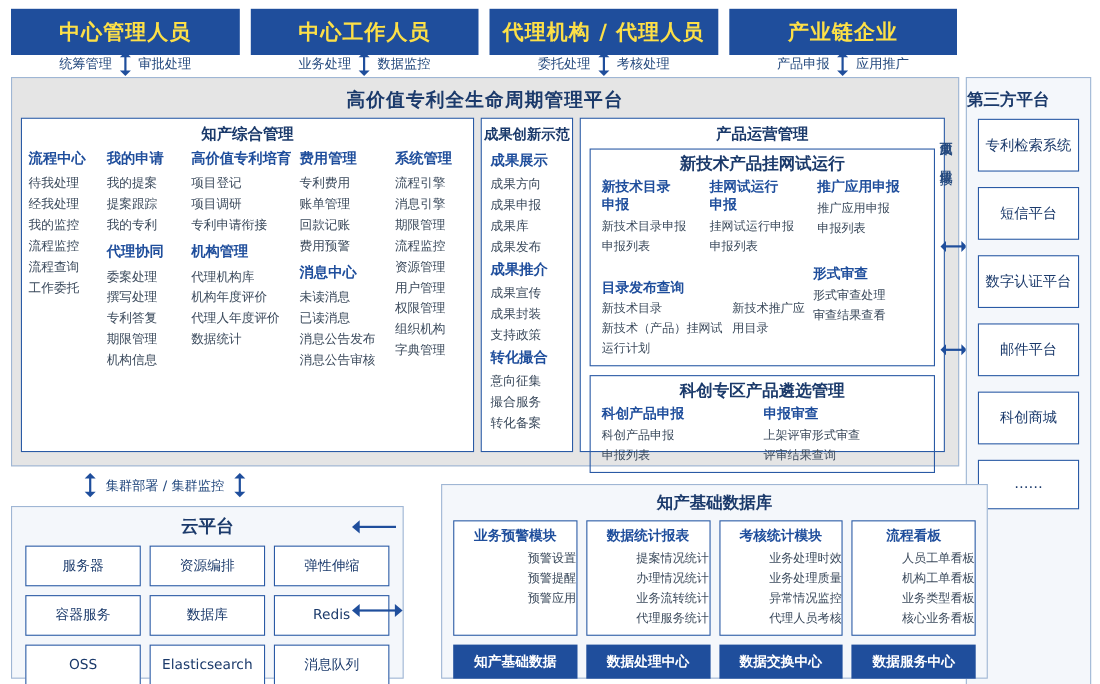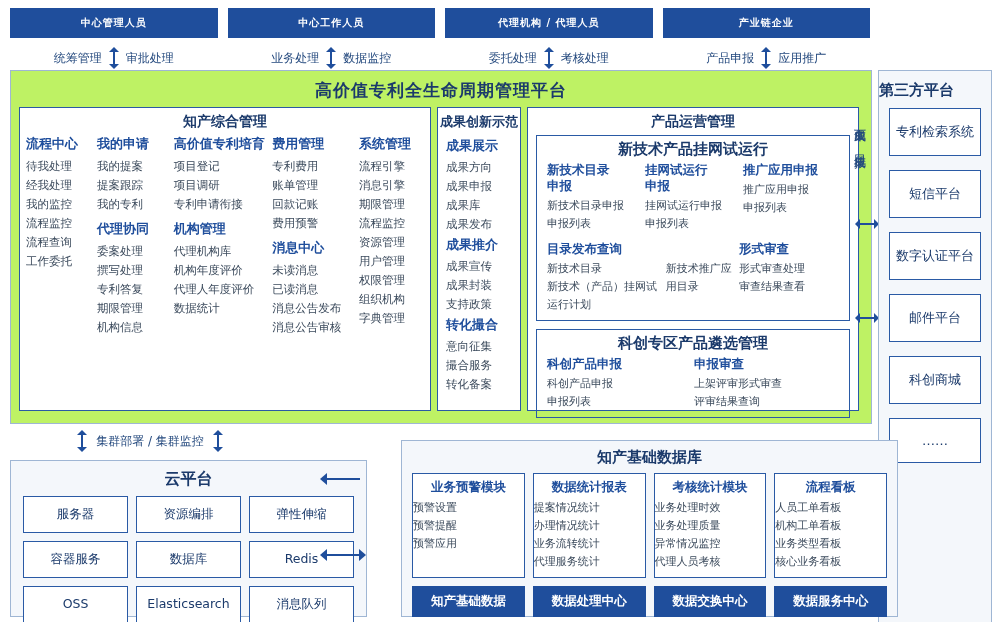--- a/index.html
+++ b/index.html
@@ -1,31 +1,31 @@
 <!DOCTYPE html>
 <html><head>
 <meta charset="utf-8">
 <style>
   html,body{margin:0;padding:0;background:#ffffff;}
   body{width:1000px;height:622px;font-family:"DejaVu Sans","Liberation Sans",sans-serif;color:#1b3a6b;position:relative;overflow:hidden;}
   .canvas{position:relative;width:1000px;height:622px;}
 
   
   .role-row{position:absolute;left:10px;top:8px;width:860px;display:flex;gap:10px;}
-  .role{flex:1;background:#1f4e9c;color:#ffffff;text-align:center;font-size:10px;font-weight:bold;padding:8px 0;letter-spacing:1px;}
+  .role{flex:1;background:#1f4e9c;color:#fde047;text-align:center;font-size:19px;font-weight:bold;padding:8px 0;letter-spacing:1px;}
   .role-sub-row{position:absolute;left:10px;top:45px;width:860px;display:flex;gap:10px;}
   .role-sub{flex:1;display:flex;align-items:center;justify-content:center;gap:6px;font-size:12px;color:#24497e;position:relative;height:26px;}
   .role-sub span.t{white-space:nowrap;}
   .arrowv{display:inline-block;width:12px;height:22px;position:relative;}
   .arrowv:before{content:"";position:absolute;left:5px;top:3px;width:2px;height:16px;background:#1f4e9c;}
   .arrowv:after{content:"";position:absolute;left:1px;top:0px;border-left:5px solid transparent;border-right:5px solid transparent;border-bottom:5px solid #1f4e9c;}
   .arrowv i{position:absolute;left:1px;bottom:0px;border-left:5px solid transparent;border-right:5px solid transparent;border-top:5px solid #1f4e9c;}
 
   
-  .platform{position:absolute;left:10px;top:70px;width:860px;height:352px;border:1px solid #9fb6d4;background:#bef264;}
+  .platform{position:absolute;left:10px;top:70px;width:860px;height:352px;border:1px solid #9fb6d4;background:#e5e5e5;}
   .platform-title{text-align:center;font-size:17px;font-weight:bold;color:#1b3a6b;padding:8px 0 6px;letter-spacing:1px;}
   .sections{position:absolute;left:8px;top:36px;display:flex;gap:6px;}
 
   .sec{background:#fff;border:1px solid #2a5aa5;}
   .sec-title{text-align:center;font-size:14px;font-weight:bold;color:#1b3a6b;padding:5px 0 4px;}
 
   .colwrap{display:flex;gap:0px;padding:0 6px 6px;}
   .col{display:flex;flex-direction:column;}
   .col h4{margin:0 0 4px 0;font-size:13px;font-weight:bold;color:#1f4e9c;}
   .col .it{font-size:11.5px;color:#3b4a5c;line-height:19px;white-space:nowrap;}
@@ -64,21 +64,21 @@
   .cloud-cell{border:1px solid #2a5aa5;background:#fff;text-align:center;font-size:12.5px;color:#1b3a6b;padding:9px 0;}
 
   .cluster{position:absolute;left:40px;top:430px;width:220px;display:flex;align-items:center;justify-content:center;gap:8px;font-size:12px;color:#24497e;}
 
   
   .db{position:absolute;left:375px;top:440px;width:495px;height:175px;border:1px solid #9fb6d4;background:#f4f7fb;margin-left:26px;}
   .db-title{text-align:center;font-size:15px;font-weight:bold;padding:7px 0 6px;color:#1b3a6b;}
   .db-cols{display:flex;gap:8px;padding:0 10px;}
   .db-col{flex:1;border:1px solid #2a5aa5;background:#fff;padding:5px 0 6px;}
   .db-col h5{margin:0 0 3px 0;text-align:center;font-size:12.5px;font-weight:bold;color:#1f4e9c;}
-  .db-col .it{font-size:11px;color:#3b4a5c;line-height:18px;text-align:left;}
+  .db-col .it{font-size:11px;color:#3b4a5c;line-height:18px;text-align:right;}
   .db-bottom{display:flex;gap:8px;padding:8px 10px 0;}
   .db-bottom div{flex:1;background:#1f4e9c;color:#fff;text-align:center;font-size:12.5px;padding:7px 0;font-weight:bold;}
 
   .harrow{position:absolute;width:46px;height:14px;}
   .harrow:before{content:"";position:absolute;left:6px;top:6px;width:34px;height:2px;background:#1f4e9c;}
   .harrow:after{content:"";position:absolute;left:0;top:1px;border-top:6px solid transparent;border-bottom:6px solid transparent;border-right:7px solid #1f4e9c;}
   .harrow i{position:absolute;right:0;top:1px;border-top:6px solid transparent;border-bottom:6px solid transparent;border-left:7px solid #1f4e9c;}
   .harrow.left-only:after{border-right:7px solid #1f4e9c;}
 </style>
 </head>
@@ -242,21 +242,21 @@
               <div class="it">挂网试运行申报</div>
               <div class="it">申报列表</div>
             </div>
             <div class="pcol">
               <h5 style="white-space:pre-line;">推广应用申报</h5>
               <div class="it">推广应用申报</div>
               <div class="it">申报列表</div>
             </div>
           </div>
           <div class="panel-body" style="padding-top:2px;">
-            <div class="pcol" style="flex:1.9;">
+            <div class="pcol" style="flex:1.9;margin-top:12px;">
               <h5>目录发布查询</h5>
               <div style="display:flex;gap:8px;">
                 <div>
                   <div class="it">新技术目录</div>
                   <div class="it">新技术（产品）挂网试运行计划</div>
                 </div>
                 <div>
                   <div class="it">新技术推广应用目录</div>
                 </div>
               </div>

